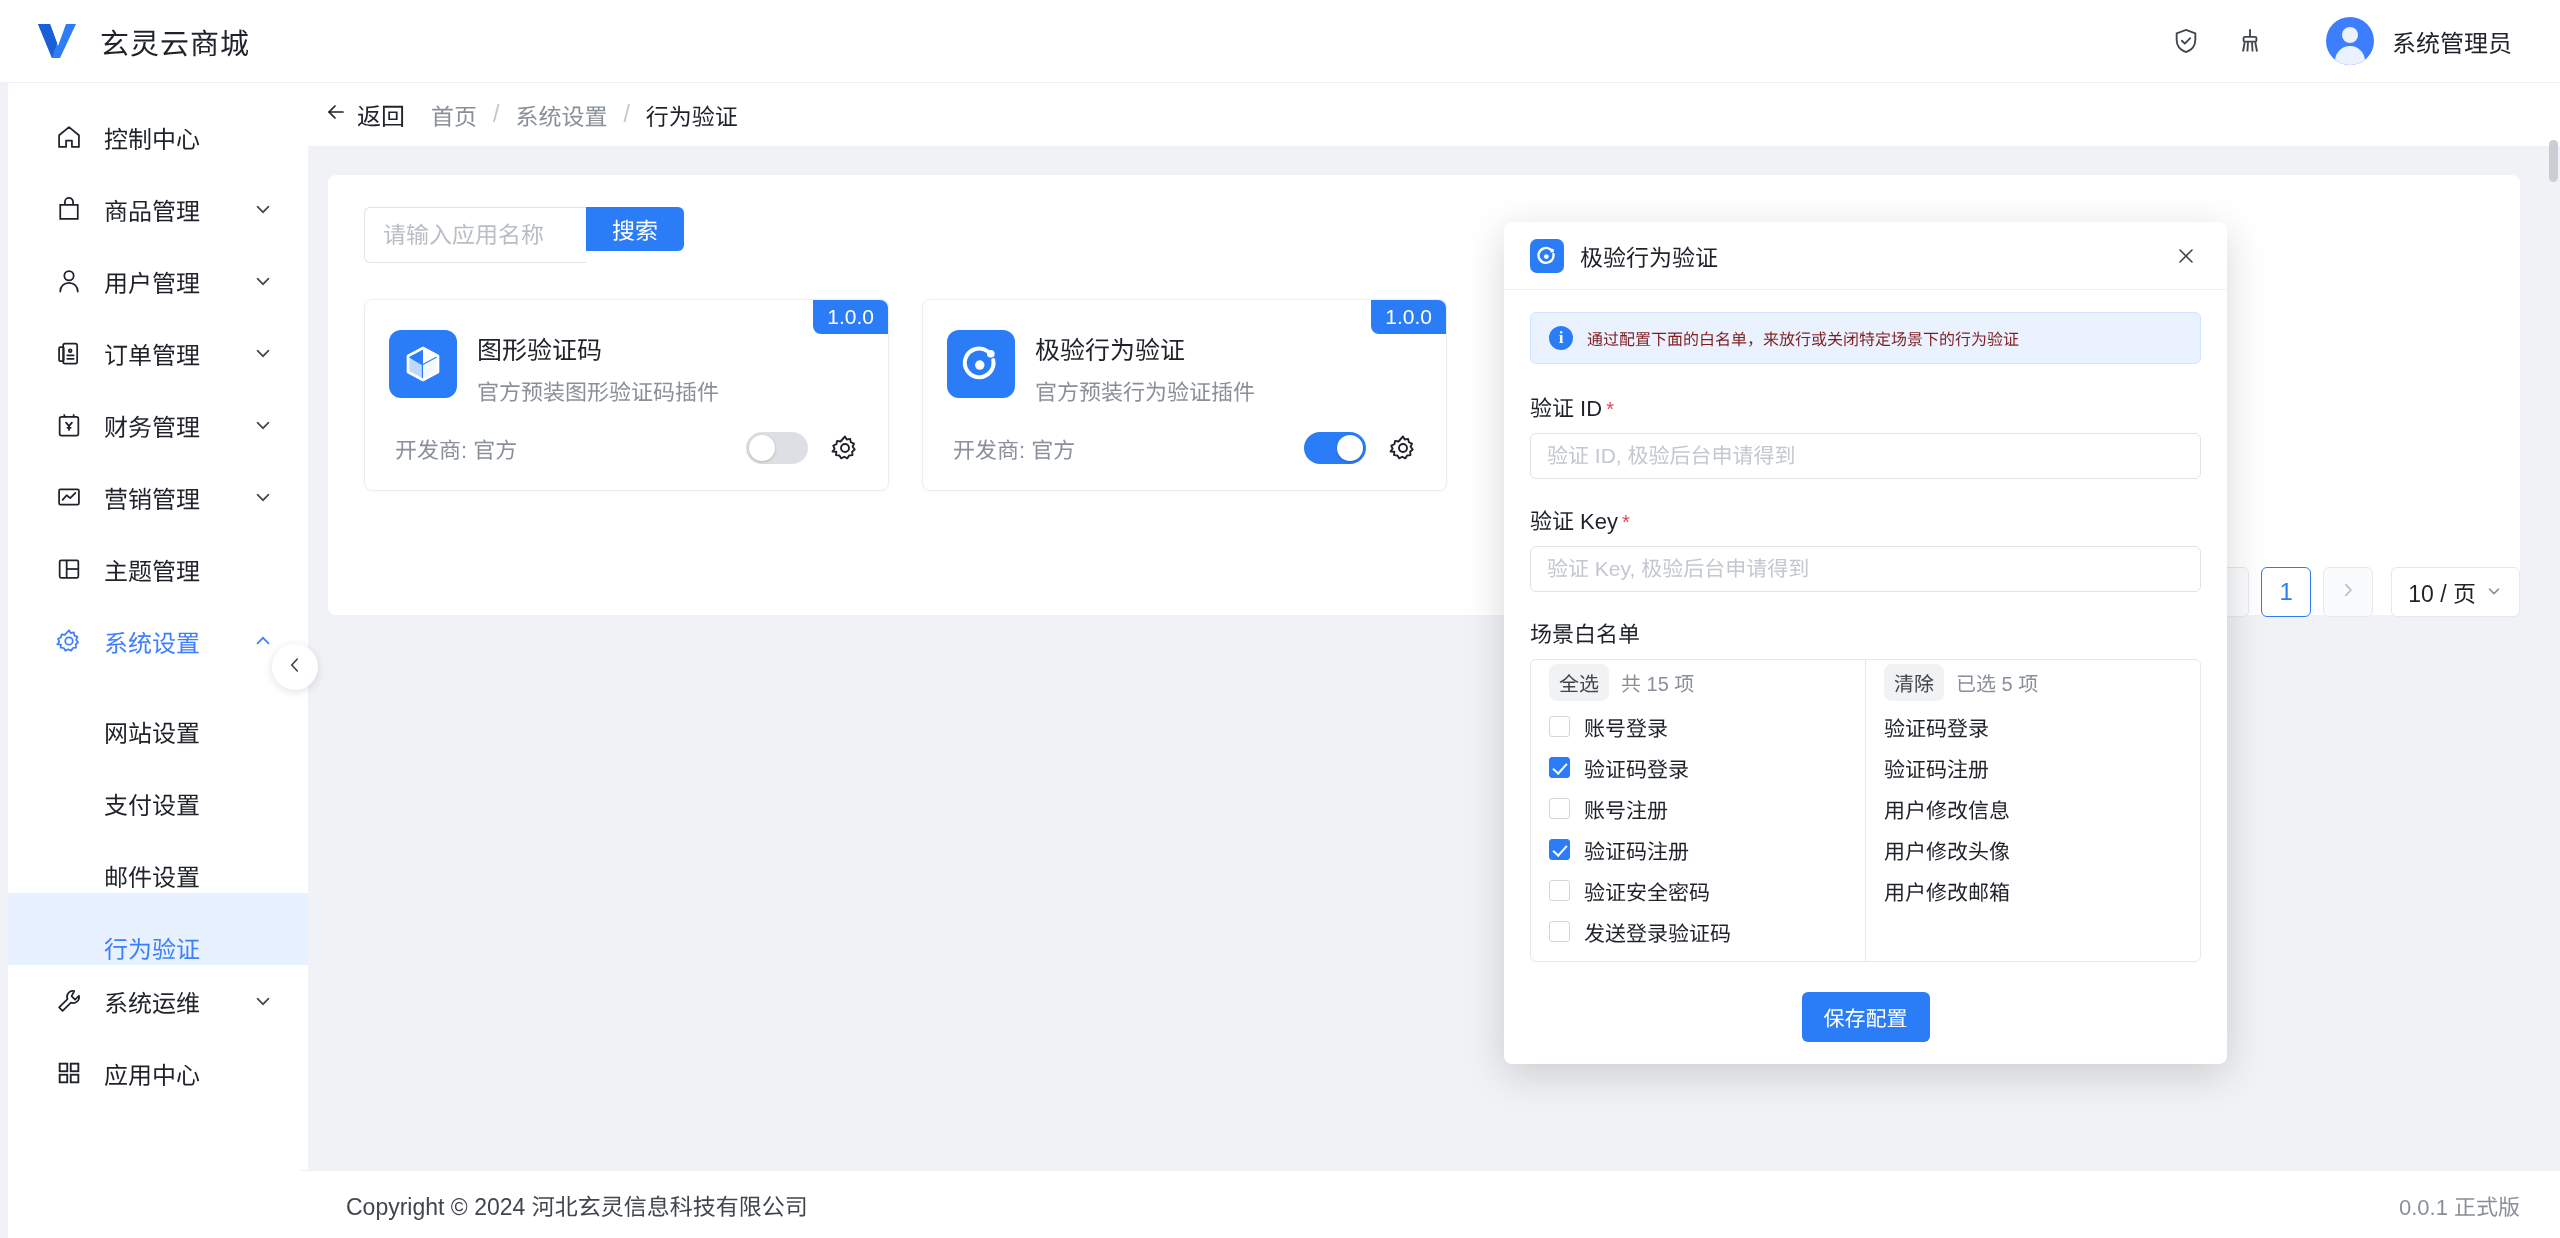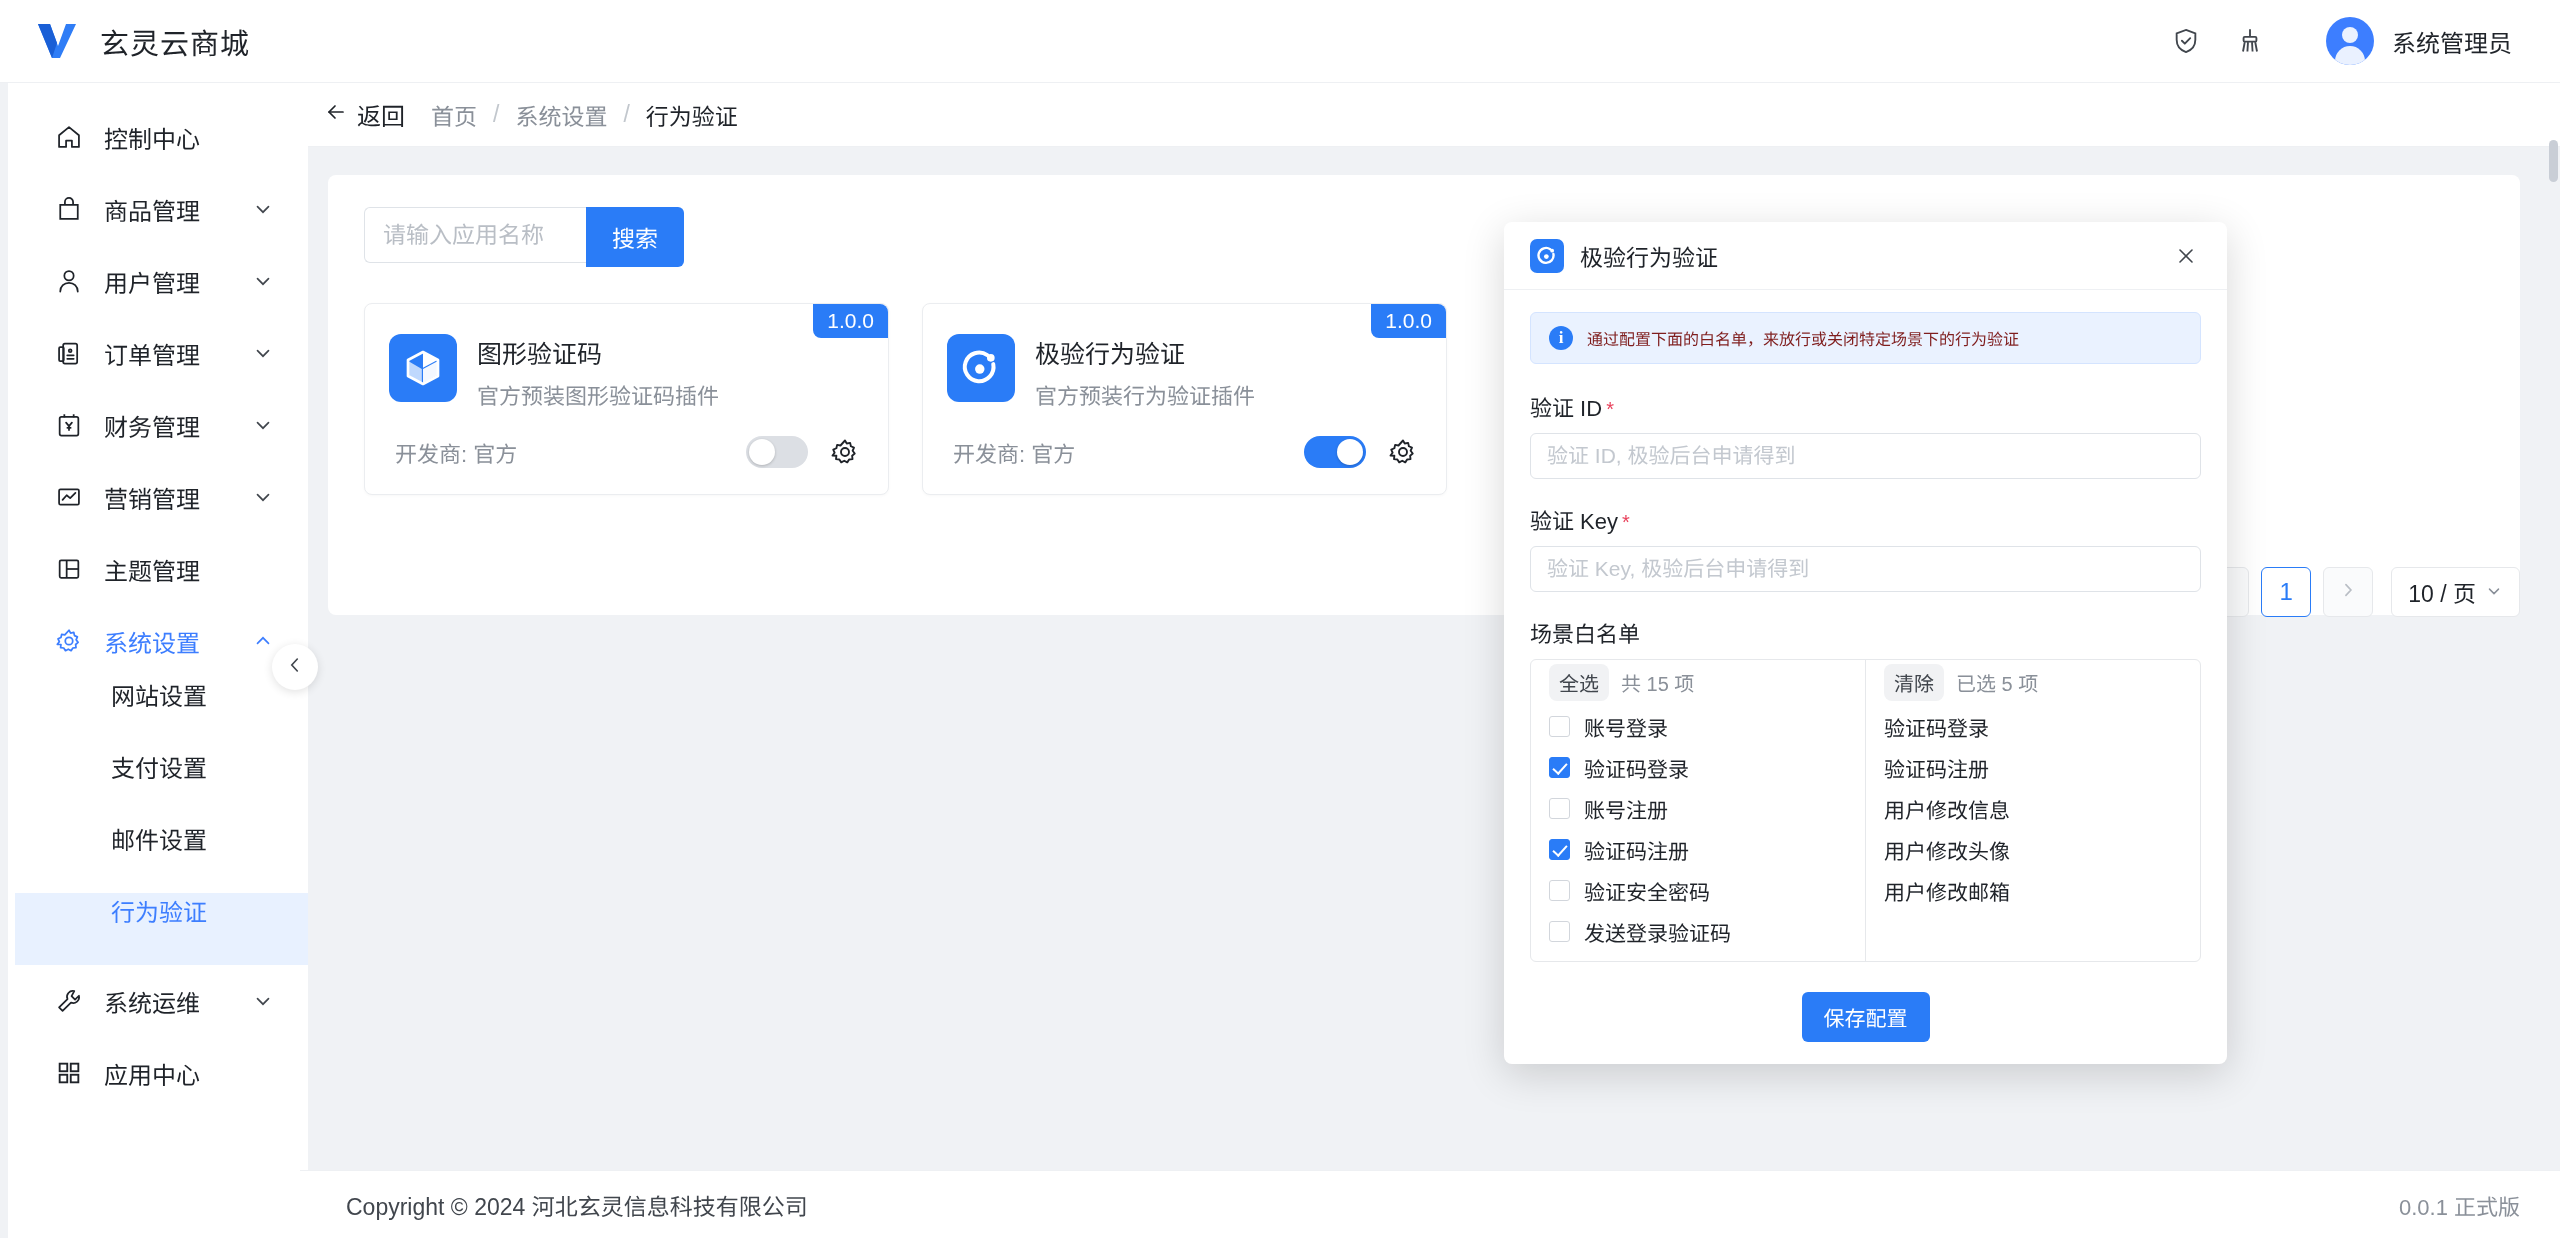--- a/index.html
+++ b/index.html
@@ -72,22 +72,22 @@
     width: 30px; height: 30px; flex: none;
     display: flex; align-items: center; justify-content: center;
   }
   .nav-item .ni-label {
     font-size: 24px; color: #1f2329; white-space: nowrap;
   }
   .nav-item .ni-chev { margin-left: auto; width: 22px; height: 22px; }
   .nav-item.active .ni-label { color: #3d7eff; }
   .nav-item.active .ni-icon svg { stroke: #3d7eff; }
   .nav-sub {
-    height: 72px; display: flex; align-items: flex-start;
-    padding-left: 96px; cursor: pointer; font-size: 24px; color: #1f2329; margin-left: 7px;
+    height: 72px; display: flex; align-items: flex-end;
+    padding-left: 96px; cursor: pointer; font-size: 24px; color: #1f2329;
   }
   .nav-sub.active { background: #e8f1ff; color: #3d7eff; }
   .collapse-handle {
     position: absolute; left: 272px; top: 644px;
     width: 46px; height: 46px; border-radius: 50%;
     background: #ffffff; box-shadow: 0 2px 10px rgba(0,0,0,.12);
     display: flex; align-items: center; justify-content: center;
     cursor: pointer; z-index: 40;
   }
 
@@ -117,21 +117,21 @@
   }
   .search-row { display: flex; align-items: stretch; margin-bottom: 36px; }
   .search-input {
     width: 222px; height: 56px; border: 1px solid #dfe3e8;
     border-right: none; border-radius: 6px 0 0 6px;
     padding: 0 18px; font-size: 23px; color: #1f2329;
     outline: none; font-family: inherit; background: #fff;
   }
   .search-input::placeholder { color: #b9bec5; }
   .search-btn {
-    height: 60px; padding: 0 26px; background: #2a7cf7; color: #fff;
+    height: 44px; padding: 0 26px; background: #2a7cf7; color: #fff;
     border: none; border-radius: 0 6px 6px 0; font-size: 23px;
     cursor: pointer; font-family: inherit;
   }
   .cards { display: flex; gap: 33px; flex-wrap: wrap; }
   .plugin-card {
     width: 525px; background: #fff; border: 1px solid #ebedf0;
     border-radius: 8px; position: relative; padding: 30px 30px 0 24px;
     height: 192px; box-shadow: 0 1px 3px rgba(0,0,0,.03);
   }
   .ver-badge {

